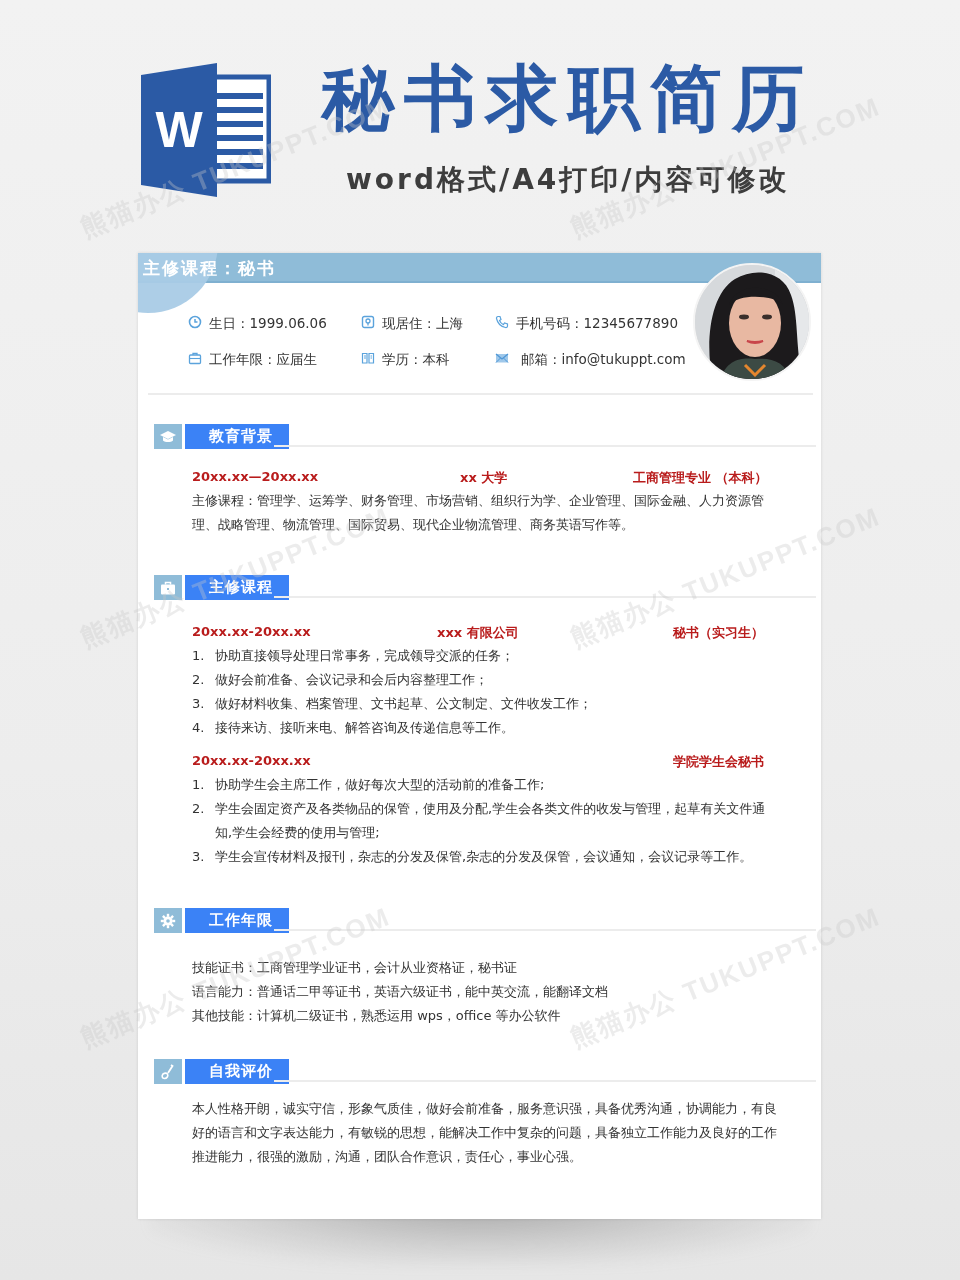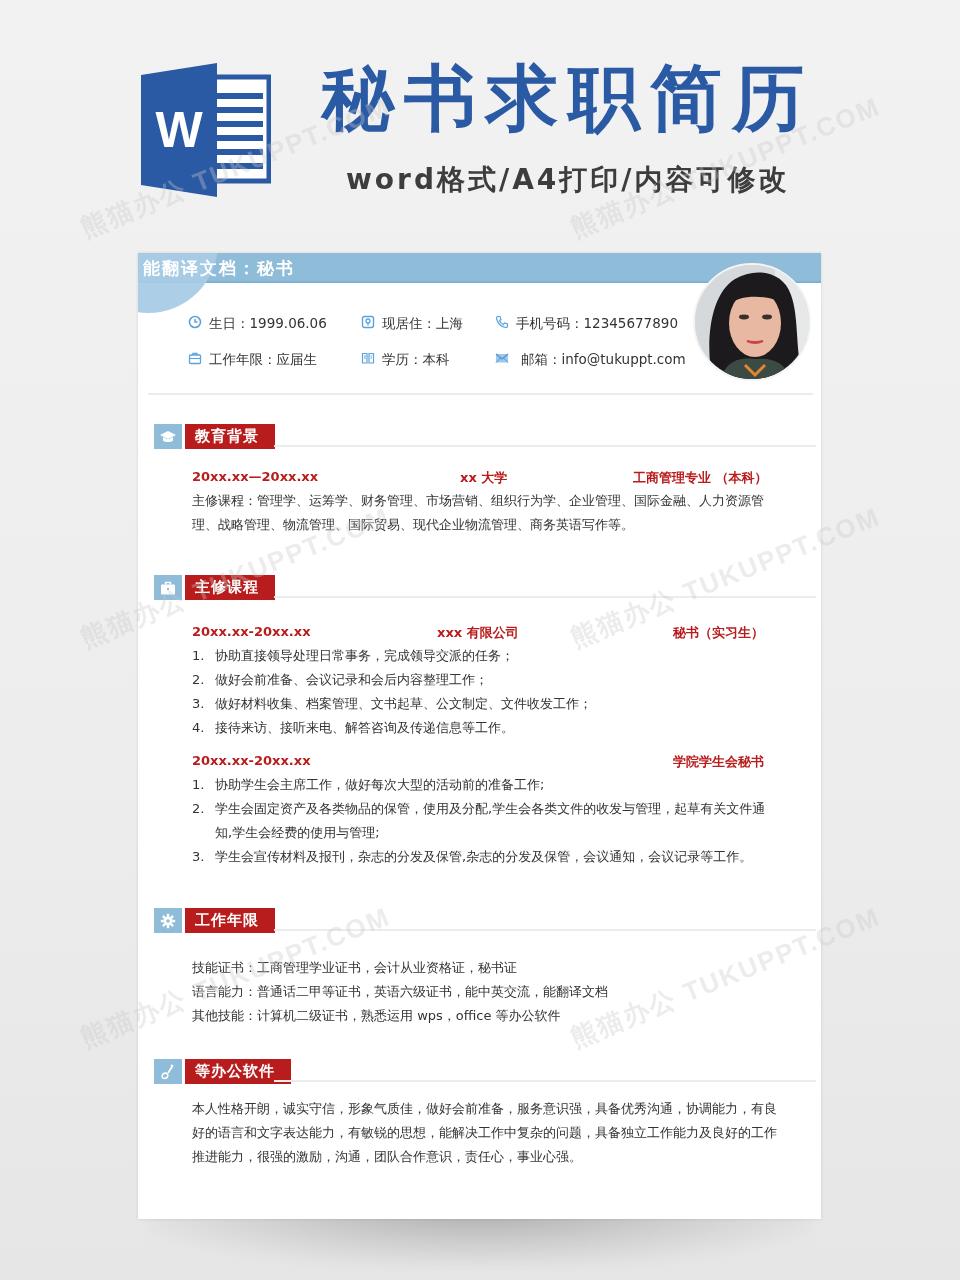--- a/index.html
+++ b/index.html
@@ -96,22 +96,22 @@
     
     .section-head {
       position: absolute; left: 16px; height: 25px; width: 650px;
     }
     .sec-icon {
       position: absolute; left: 0; top: 0; width: 28px; height: 25px;
       background: #8fbcd8;
       display: flex; align-items: center; justify-content: center;
     }
     .sec-label {
-      position: absolute; left: 31px; top: 0; height: 25px; padding: 0 16px 0 10px;
-      background: #b91c1c;
+      position: absolute; left: 31px; top: 0; height: 25px; padding: 0 16px 0 24px;
+      background: #3b82f6;
       color: #ffffff; font-size: 15px; font-weight: bold;
       line-height: 25px;
       letter-spacing: 1px;
     }
     .sec-line {
       position: absolute; left: 120px; top: 21px; right: -12px; height: 2px;
       background: #ececec;
     }
     .row3 {
       position: absolute; left: 54px; width: 585px;
@@ -152,21 +152,21 @@
   </div>
 
   <div class="banner-title">秘书求职简历</div>
   <div class="banner-sub">word格式/A4打印/内容可修改</div>
 
   <div class="paper-shadow"></div>
 
   <div class="paper">
     <div class="header-bar"></div>
     <div class="header-blob"></div>
-    <div class="header-title">能翻译文档：秘书</div>
+    <div class="header-title">主修课程：秘书</div>
 
     <div class="photo">
       <svg width="118" height="118" viewBox="0 0 118 118">
         <rect width="118" height="118" fill="#d6d9dc"></rect>
         <rect x="80" y="0" width="38" height="118" fill="#e6e8ea"></rect>
         <path d="M18 118 C10 80 14 30 40 14 C60 2 88 6 96 30 C104 52 100 80 108 118 Z" fill="#1c1a1c"></path>
         <ellipse cx="60" cy="58" rx="26" ry="34" fill="#e8b8a2"></ellipse>
         <path d="M34 40 C40 18 80 16 88 40 C80 30 44 28 34 40 Z" fill="#1c1a1c"></path>
         <ellipse cx="49" cy="52" rx="5" ry="2.4" fill="#3a2f2c"></ellipse>
         <ellipse cx="72" cy="52" rx="5" ry="2.4" fill="#3a2f2c"></ellipse>
@@ -321,21 +321,21 @@
       <div>其他技能：计算机二级证书，熟悉运用 wps，office 等办公软件</div>
     </div>
 
     <div class="section-head" style="top:806px;">
       <div class="sec-icon">
         <svg width="16" height="16" viewBox="0 0 16 16">
             <path d="M11 1 L12.5 2 L8 9" fill="none" stroke="#fff" stroke-width="1.8"></path>
             <path d="M3 10 C1.5 12 2 14.5 4.5 14.5 C7 14.5 8.5 12 7.5 10 C6.5 9 4.5 9 3 10 Z" fill="none" stroke="#fff" stroke-width="1.6"></path>
           </svg>
       </div>
-      <div class="sec-label">等办公软件</div>
+      <div class="sec-label">自我评价</div>
       <div class="sec-line"></div>
     </div>
     <div class="para" style="top:844px; left:54px; width:592px;">本人性格开朗，诚实守信，形象气质佳，做好会前准备，服务意识强，具备优秀沟通，协调能力，有良好的语言和文字表达能力，有敏锐的思想，能解决工作中复杂的问题，具备独立工作能力及良好的工作推进能力，很强的激励，沟通，团队合作意识，责任心，事业心强。</div>
   </div>
 
   <div class="wm" style="left:70px; top:150px;">熊猫办公 TUKUPPT.COM</div>
   <div class="wm" style="left:560px; top:150px;">熊猫办公 TUKUPPT.COM</div>
   <div class="wm" style="left:70px; top:560px;">熊猫办公 TUKUPPT.COM</div>
   <div class="wm" style="left:560px; top:560px;">熊猫办公 TUKUPPT.COM</div>
   <div class="wm" style="left:70px; top:960px;">熊猫办公 TUKUPPT.COM</div>

